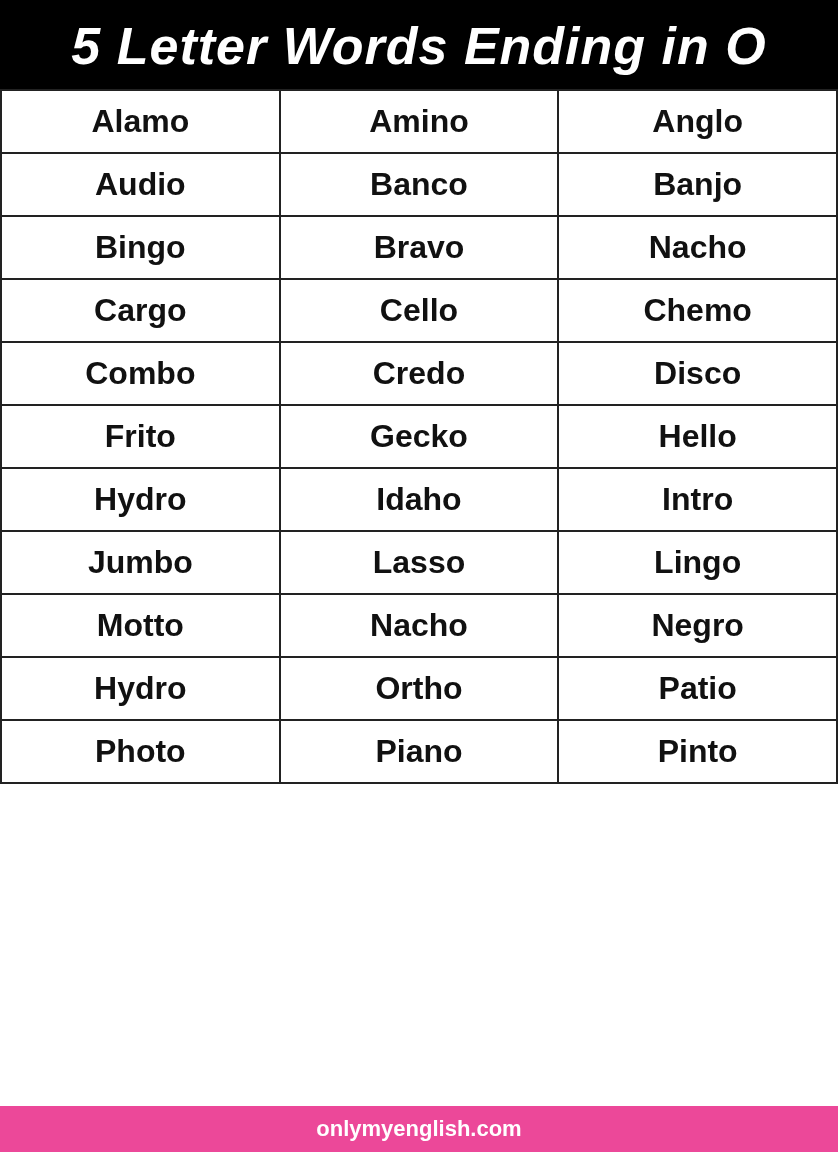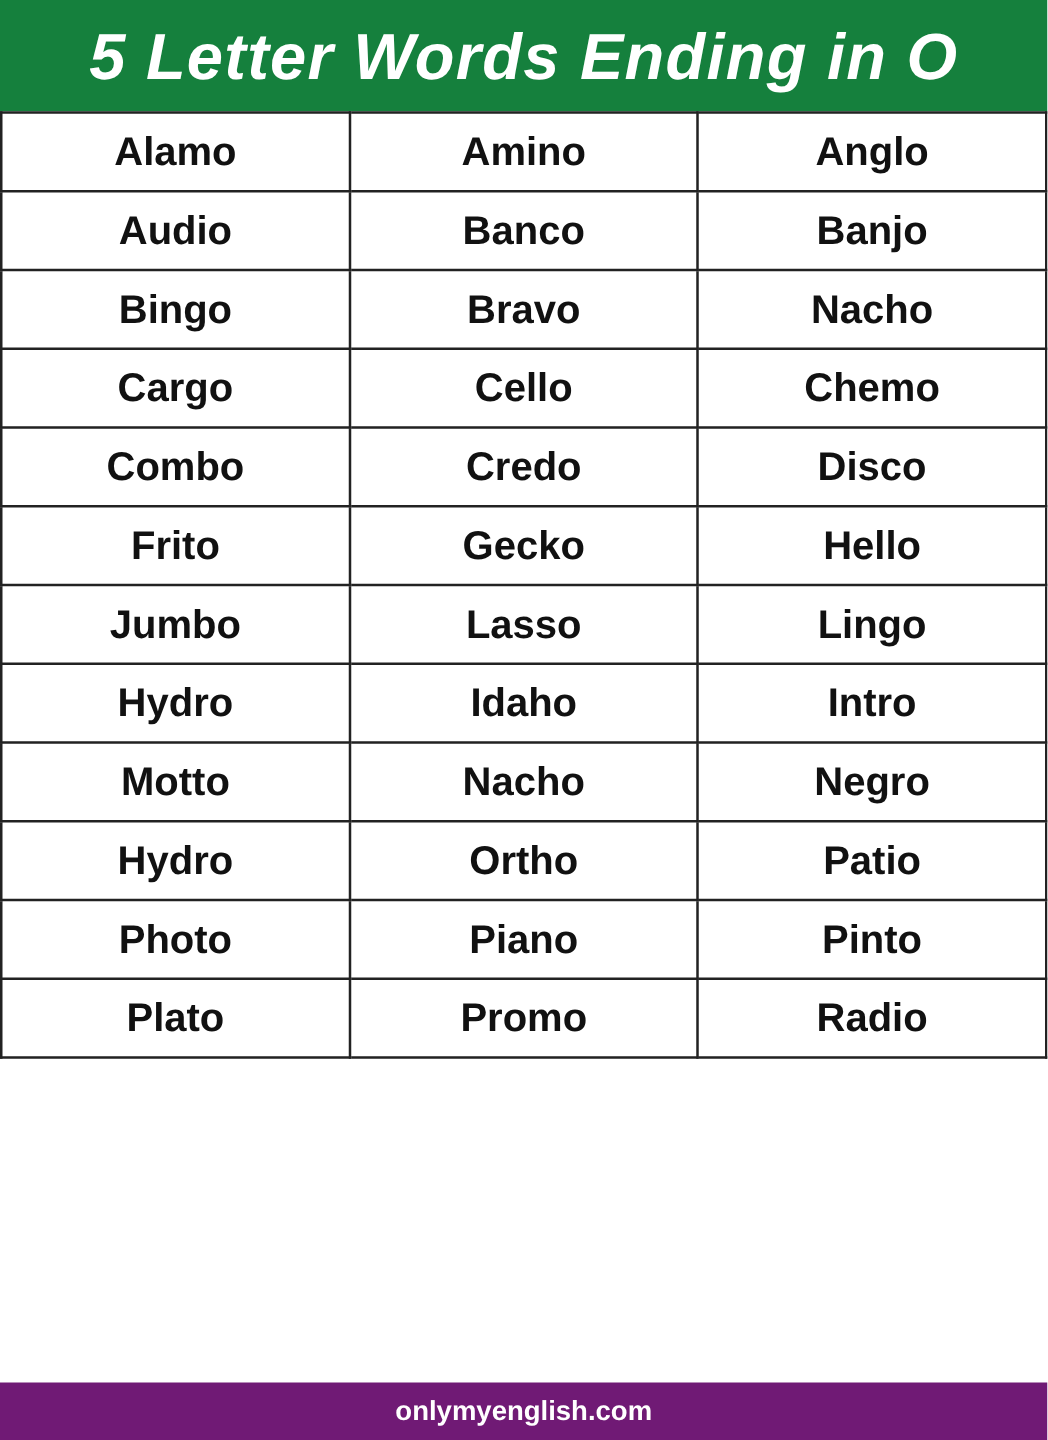--- a/index.html
+++ b/index.html
@@ -11,21 +11,21 @@
     body {
       width: 838px;
       min-height: 1152px;
       background: #fff;
       font-family: Arial, sans-serif;
       display: flex;
       flex-direction: column;
     }
 
     #header {
-      background-color: #15803d;
+      background-color: #000000;
       padding: 18px 4px 14px;
       text-align: center;
     }
 
     #header h1 {
       color: #fff;
       font-size: 52px;
       font-weight: 900;
       font-style: italic;
       letter-spacing: 1px;
@@ -56,21 +56,21 @@
 
     tr:nth-child(odd) td {
       background-color: #fff;
     }
 
     tr:nth-child(even) td {
       background-color: #fff;
     }
 
     #footer {
-      background-color: #701a75;
+      background-color: #ec4899;
       padding: 10px;
       text-align: center;
     }
 
     #footer span {
       color: #fff;
       font-size: 22px;
       font-weight: bold;
     }
   </style>
@@ -108,48 +108,43 @@
           <td>Combo</td>
           <td>Credo</td>
           <td>Disco</td>
         </tr>
         <tr>
           <td>Frito</td>
           <td>Gecko</td>
           <td>Hello</td>
         </tr>
         <tr>
+          <td>Hydro</td>
+          <td>Idaho</td>
+          <td>Intro</td>
+        </tr>
+        <tr>
           <td>Jumbo</td>
           <td>Lasso</td>
           <td>Lingo</td>
-        </tr>
-        <tr>
-          <td>Hydro</td>
-          <td>Idaho</td>
-          <td>Intro</td>
         </tr>
         <tr>
           <td>Motto</td>
           <td>Nacho</td>
           <td>Negro</td>
         </tr>
         <tr>
           <td>Hydro</td>
           <td>Ortho</td>
           <td>Patio</td>
         </tr>
         <tr>
           <td>Photo</td>
           <td>Piano</td>
           <td>Pinto</td>
         </tr>
-        <tr>
-          <td>Plato</td>
-          <td>Promo</td>
-          <td>Radio</td>
-        </tr>
       </tbody>
   </table>
 </div>
 
 <div id="footer">
   <span>onlymyenglish.com</span>
 </div>
 
 </body></html>

